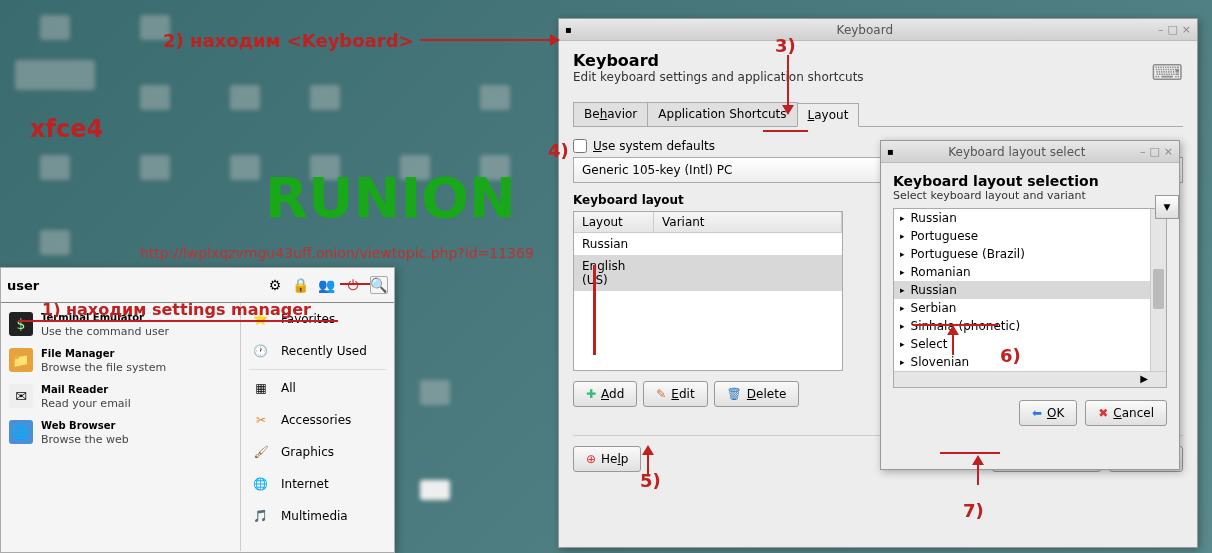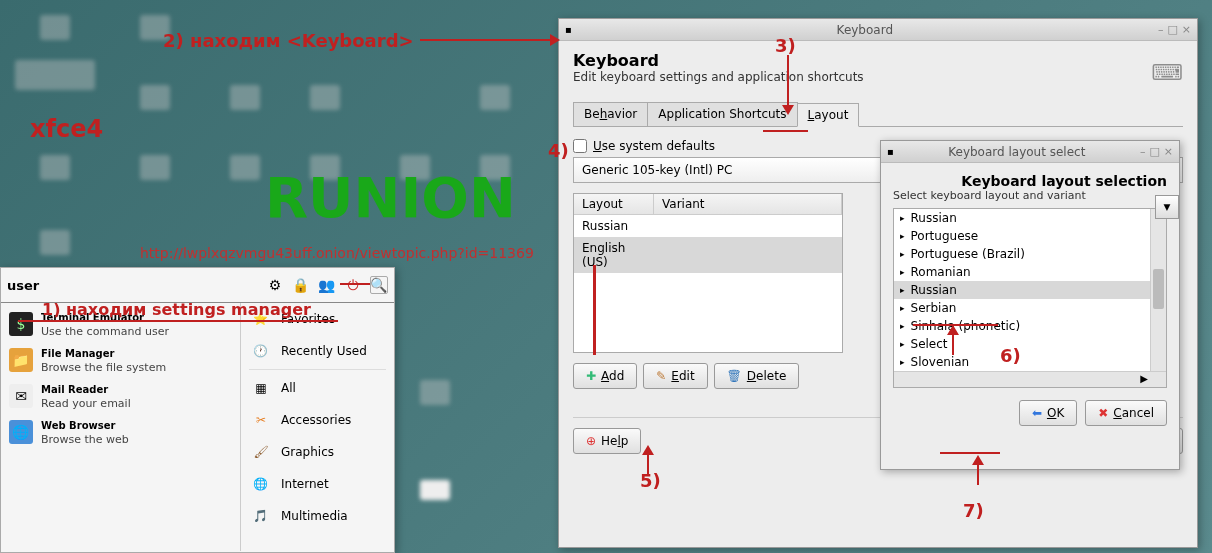--- a/index.html
+++ b/index.html
@@ -61,21 +61,21 @@
 .lt-row.sel { background: #d8d8d8; }
 .lt-row div { padding: 2px 8px; }
 .btn-row { display: flex; gap: 6px; margin-top: 10px; }
 .btn { padding: 5px 12px; border: 1px solid #999; background: linear-gradient(#fafafa,#e0e0e0); border-radius: 3px; font-size: 12px; display: inline-flex; align-items: center; gap: 5px; cursor: pointer; }
 .footer-row { display: flex; justify-content: space-between; margin-top: 20px; border-top: 1px solid #ccc; padding-top: 10px; }
 .underline { text-decoration: underline; }
 
 
 .dlg-window { left: 880px; top: 140px; width: 300px; height: 330px; z-index: 50; }
 .dlg-content { padding: 10px 12px; }
-.dlg-title { font-size: 14px; font-weight: bold; text-align: right; }
+.dlg-title { font-size: 14px; font-weight: bold; }
 .dlg-sub { font-size: 11px; color: #333; margin-bottom: 6px; }
 .lang-list { border: 1px solid #aaa; background: #fff; height: 180px; overflow: hidden; position: relative; }
 .lang-scroll { position: absolute; right: 0; top: 0; bottom: 16px; width: 16px; background: #e5e5e5; border-left: 1px solid #ccc; }
 .lang-scroll-h { position: absolute; left: 0; right: 0; bottom: 0; height: 16px; background: #e5e5e5; border-top: 1px solid #ccc; }
 .lang-scroll-thumb { position: absolute; top: 60px; left: 2px; right: 2px; height: 40px; background: #bbb; border-radius: 2px; }
 .lang-item { display: flex; align-items: center; padding: 2px 6px; font-size: 12px; gap: 6px; }
 .lang-item.sel { background: #d8d8d8; }
 .lang-arrow { font-size: 9px; }
 .dlg-btns { display: flex; justify-content: flex-end; gap: 8px; margin-top: 12px; }
 </style>
@@ -193,20 +193,21 @@
     <div class="tab-panel">
       <label class="checkbox-row">
         <input type="checkbox" style="">
         <span><span class="underline">U</span>se system defaults</span>
       </label>
       <div class="model-row">
         <div class="model-select">
           <span>Generic 105-key (Intl) PC</span>
         </div>
       </div>
+      <div class="section-label">Keyboard layout</div>
       <div class="layout-table" style="width:270px">
         <div class="lt-header">
           <div style="width:80px">Layout</div>
           <div style="flex:1">Variant</div>
         </div>
         <div class="lt-row">
           <div style="width:80px">Russian</div>
           <div></div>
         </div>
         <div class="lt-row sel">

